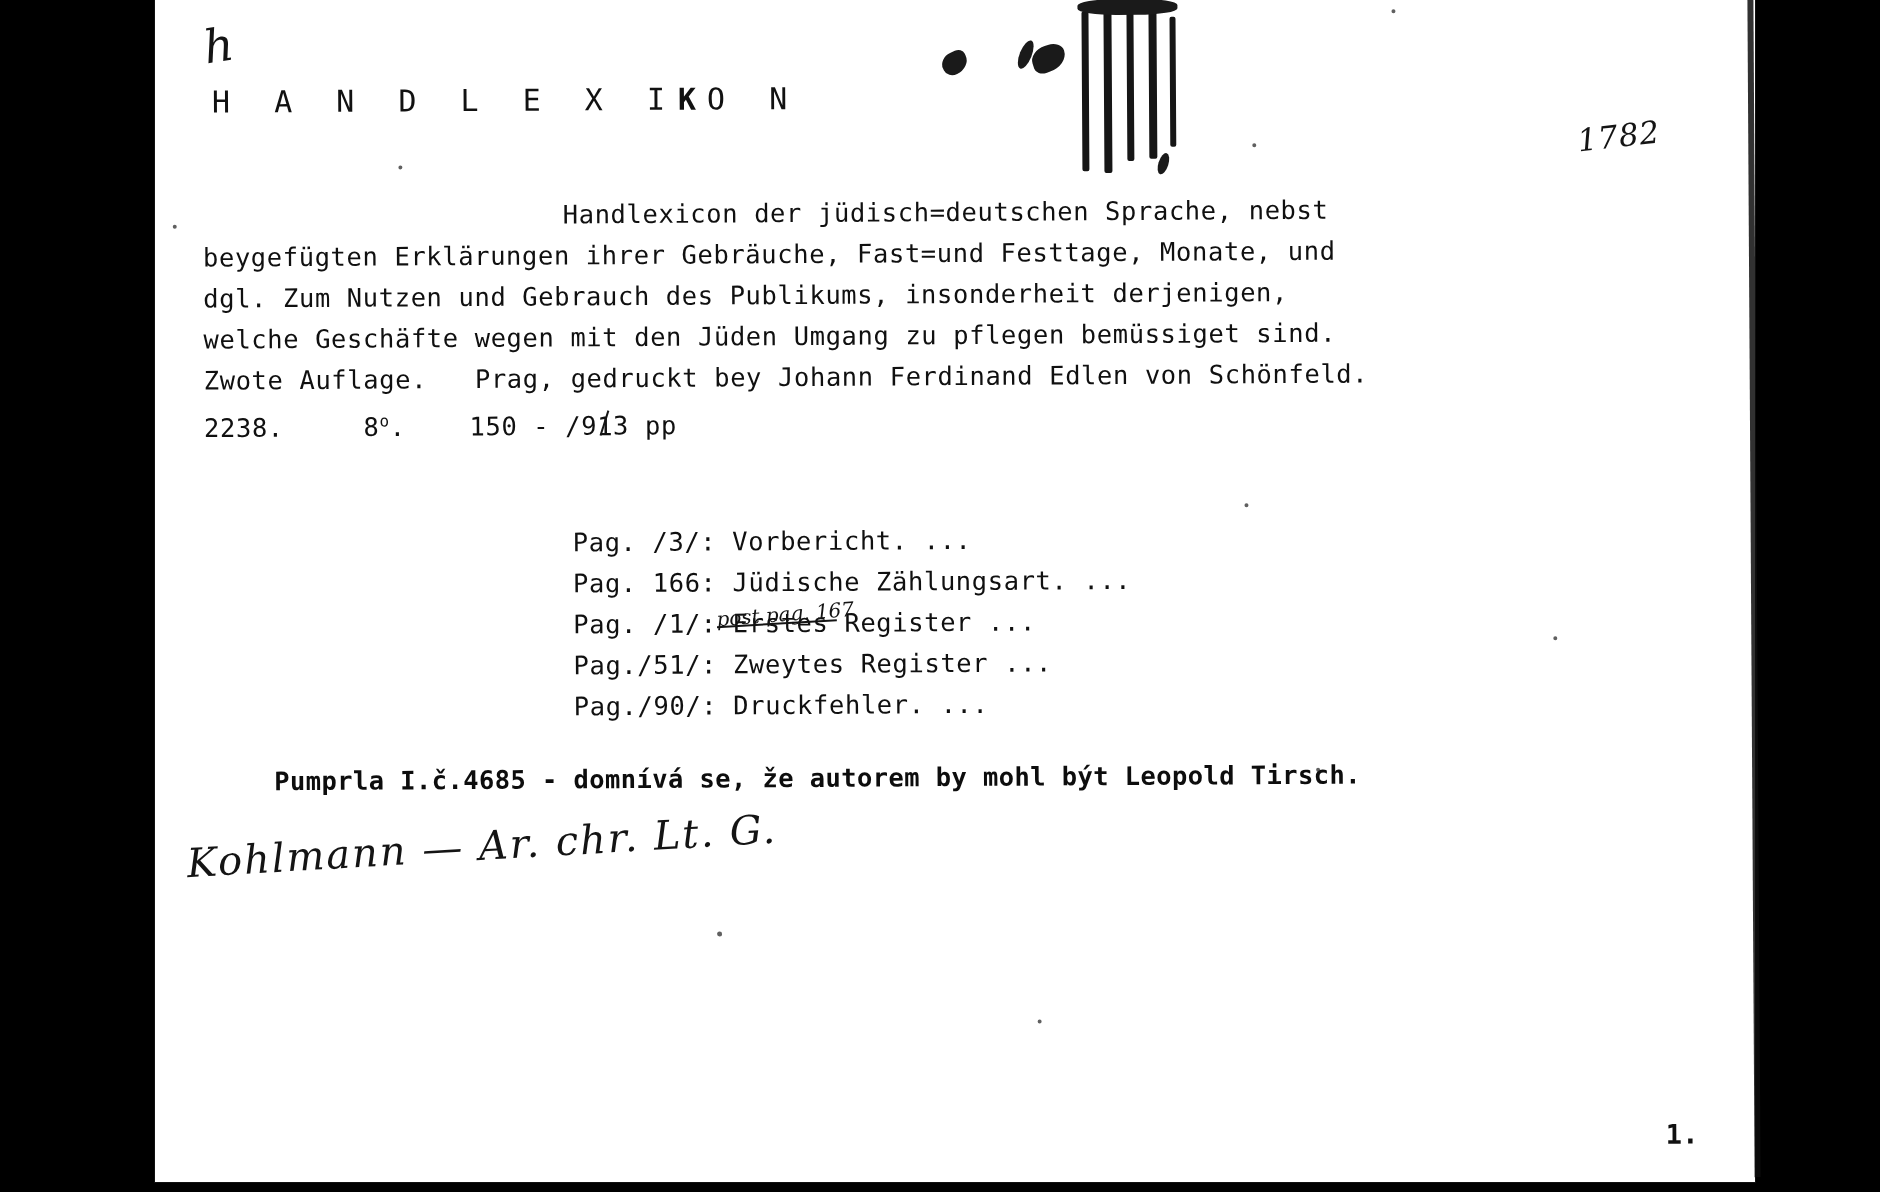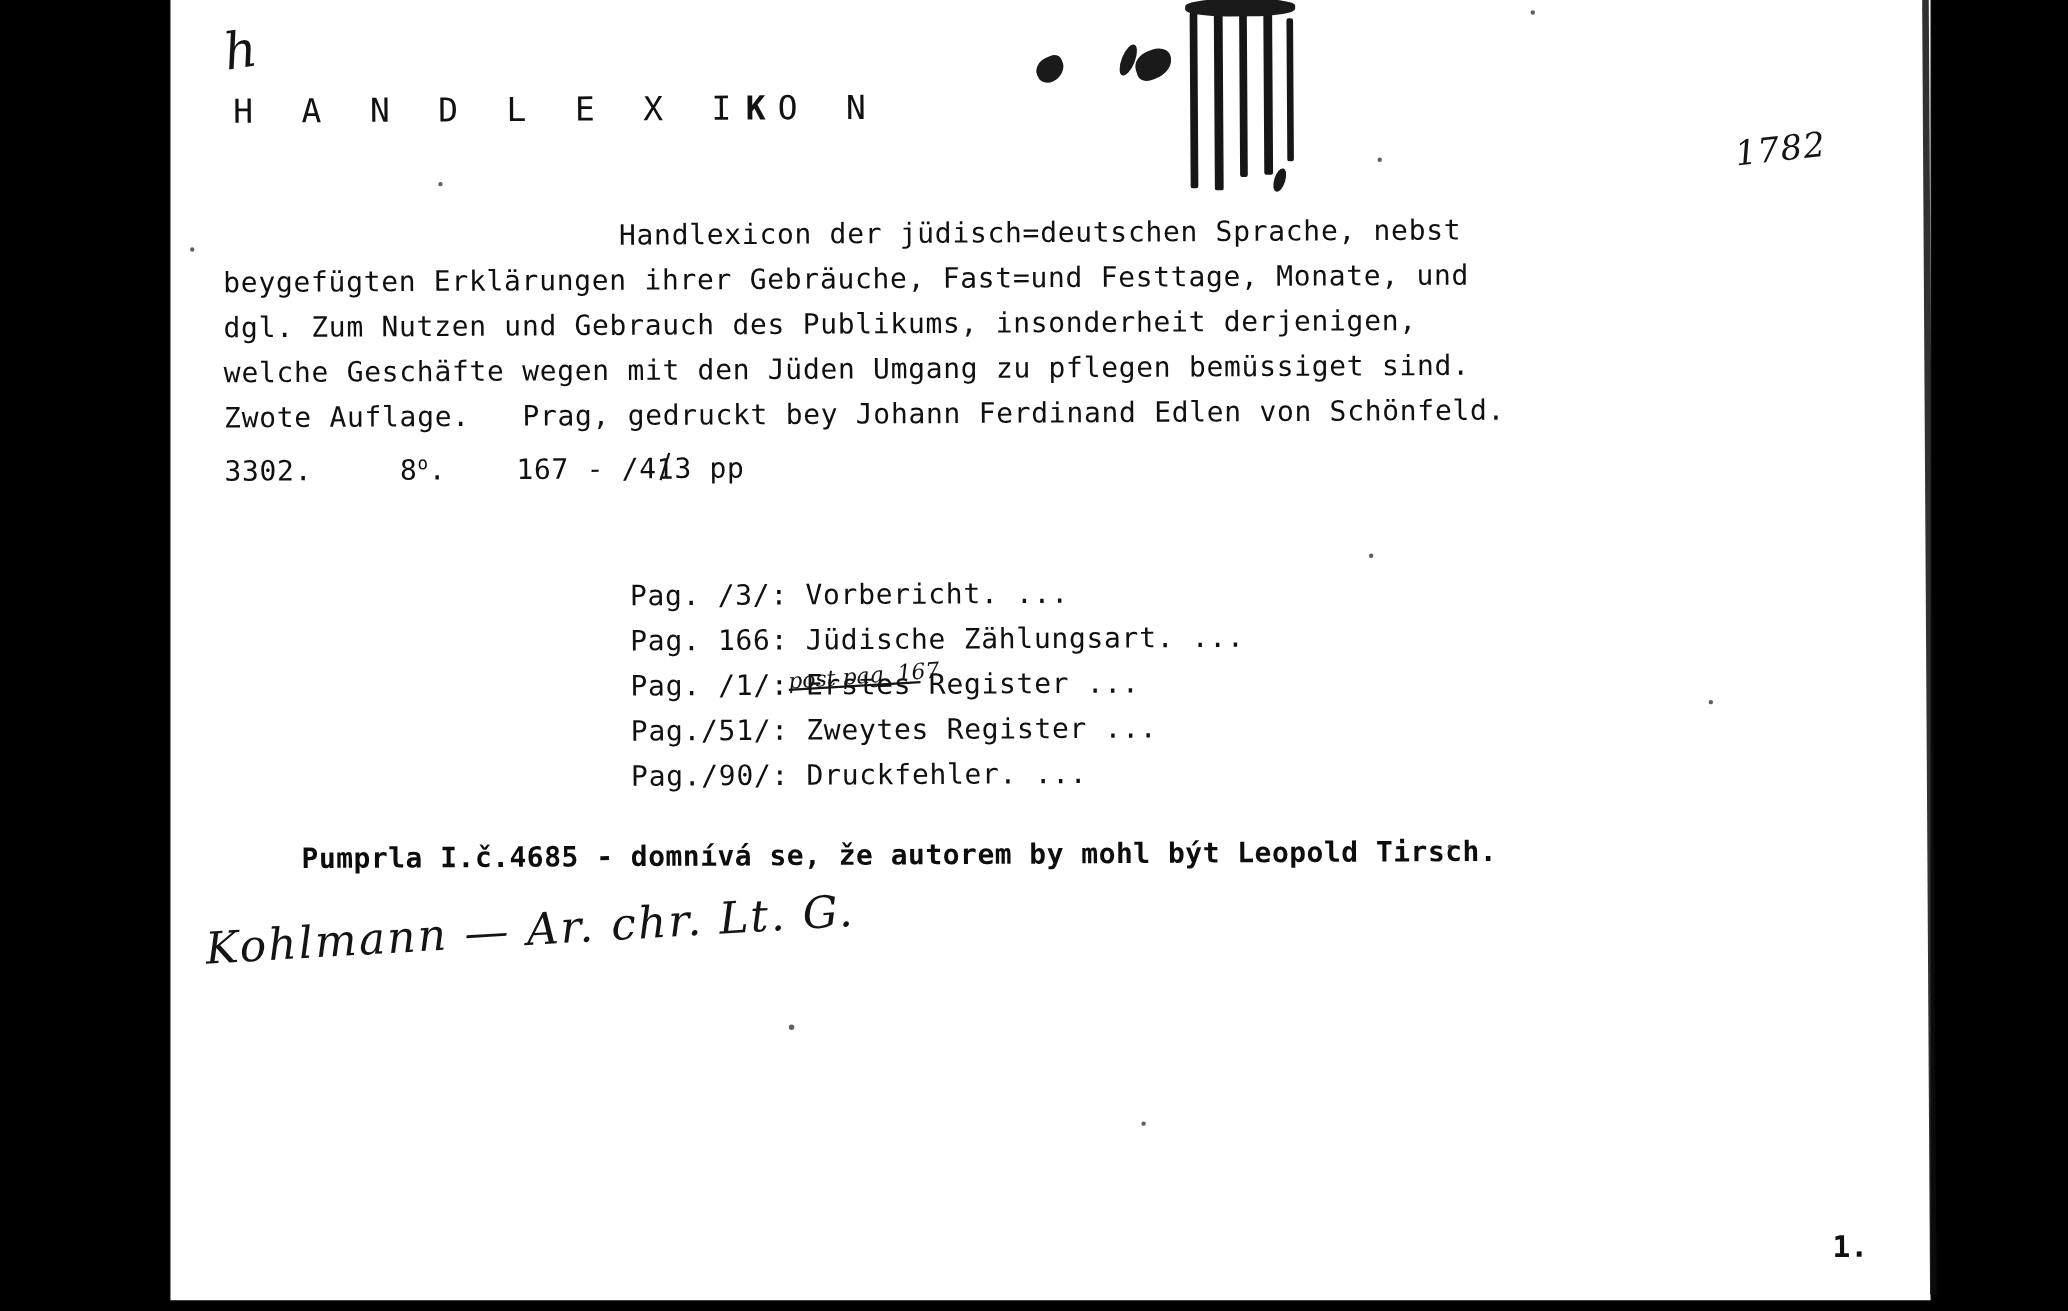--- a/index.html
+++ b/index.html
@@ -223,21 +223,21 @@
         <div class="blob" style="left:246px; top:154px; width:10px; height:22px; border-radius:50%; transform:rotate(18deg);"></div>
       </div>
 
       <div class="hand hand-year">1782</div>
 
       <div class="body-text"><span class="indent"></span><span>Handlexicon der jüdisch=deutschen Sprache, nebst</span>
 <span>beygefügten Erklärungen ihrer Gebräuche, Fast=und Festtage, Monate, und</span>
 <span>dgl. Zum Nutzen und Gebrauch des Publikums, insonderheit derjenigen,</span>
 <span>welche Geschäfte wegen mit den Jüden Umgang zu pflegen bemüssiget sind.</span>
 <span>Zwote Auflage.   Prag, gedruckt bey Johann Ferdinand Edlen von Schönfeld.</span>
-<span>3302.</span>     <span>8</span><span class="sup">o</span><span>.</span>    <span>167 - /4</span><span class="strike-pp">1</span><span>3 pp</span></div>
+<span>2238.</span>     <span>8</span><span class="sup">o</span><span>.</span>    <span>150 - /9</span><span class="strike-pp">1</span><span>3 pp</span></div>
 
       <div class="pag-list">
         <div>Pag. /3/: Vorbericht. ...</div>
         <div>Pag. 166: Jüdische Zählungsart. ...</div>
         <div>Pag. /1/: Erstes Register ...</div>
         <div>Pag./51/: Zweytes Register ...</div>
         <div>Pag./90/: Druckfehler. ...</div>
       </div>
 
       <div class="hand hand-postpag"><span>post pag. 167</span><span class="ul"></span></div>

